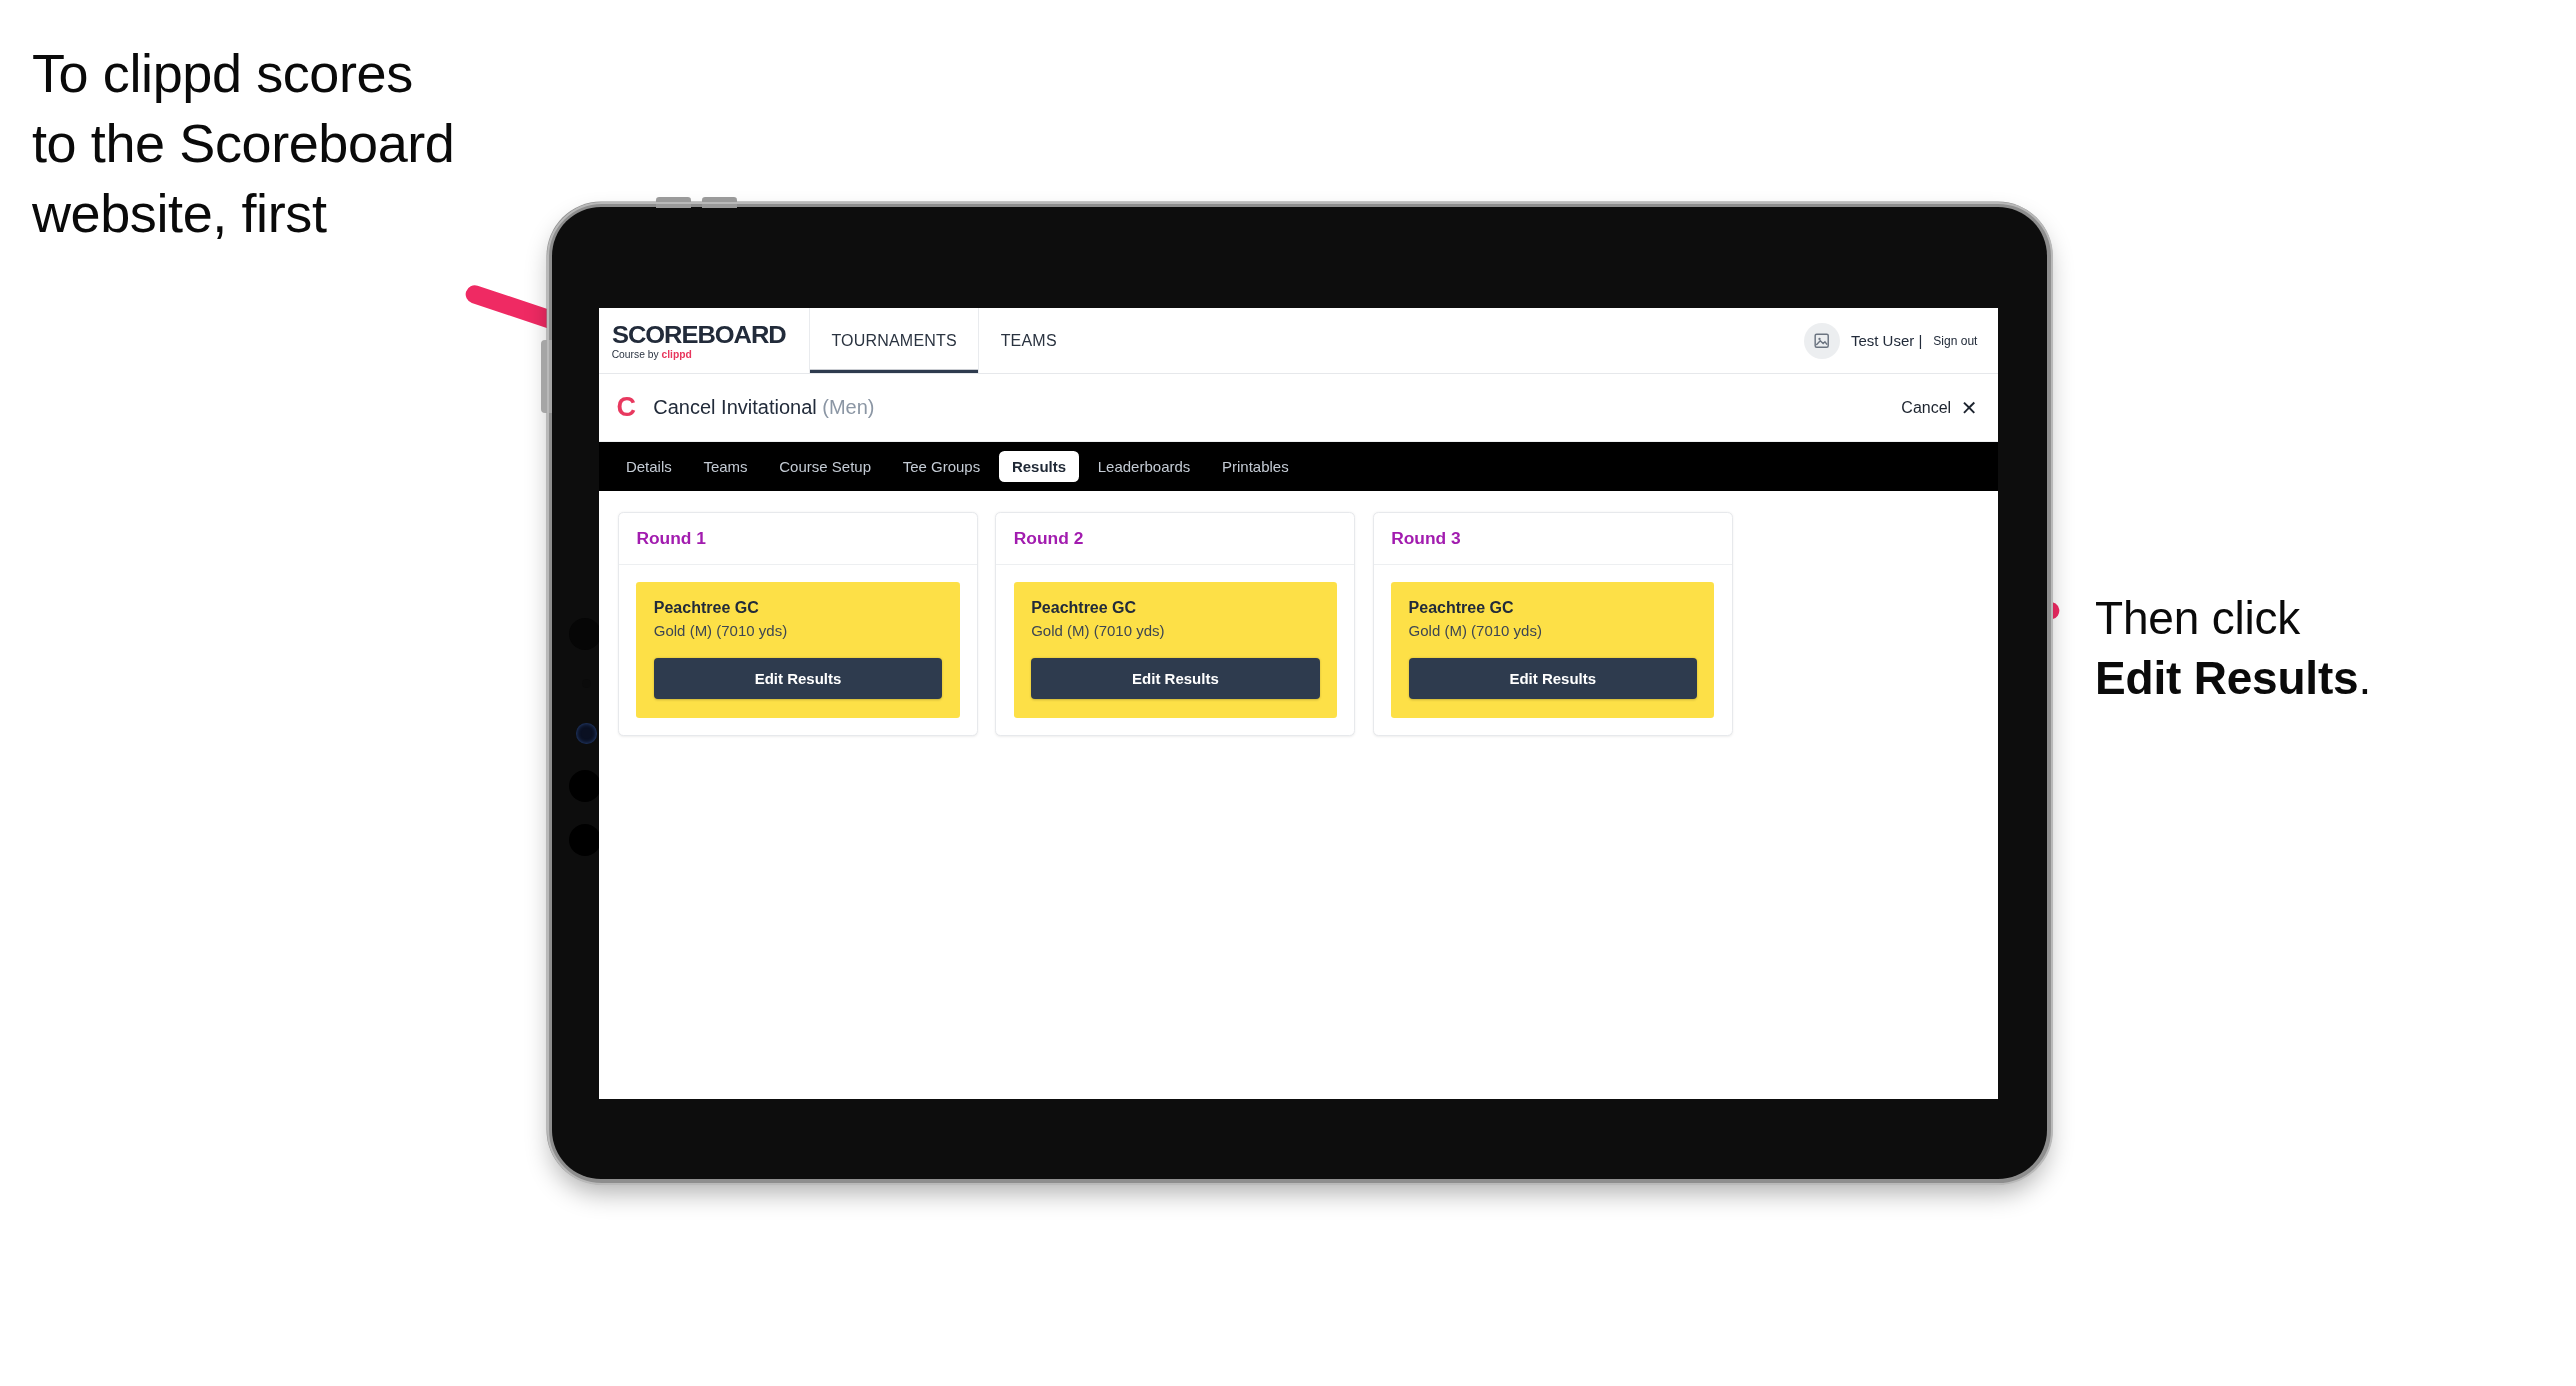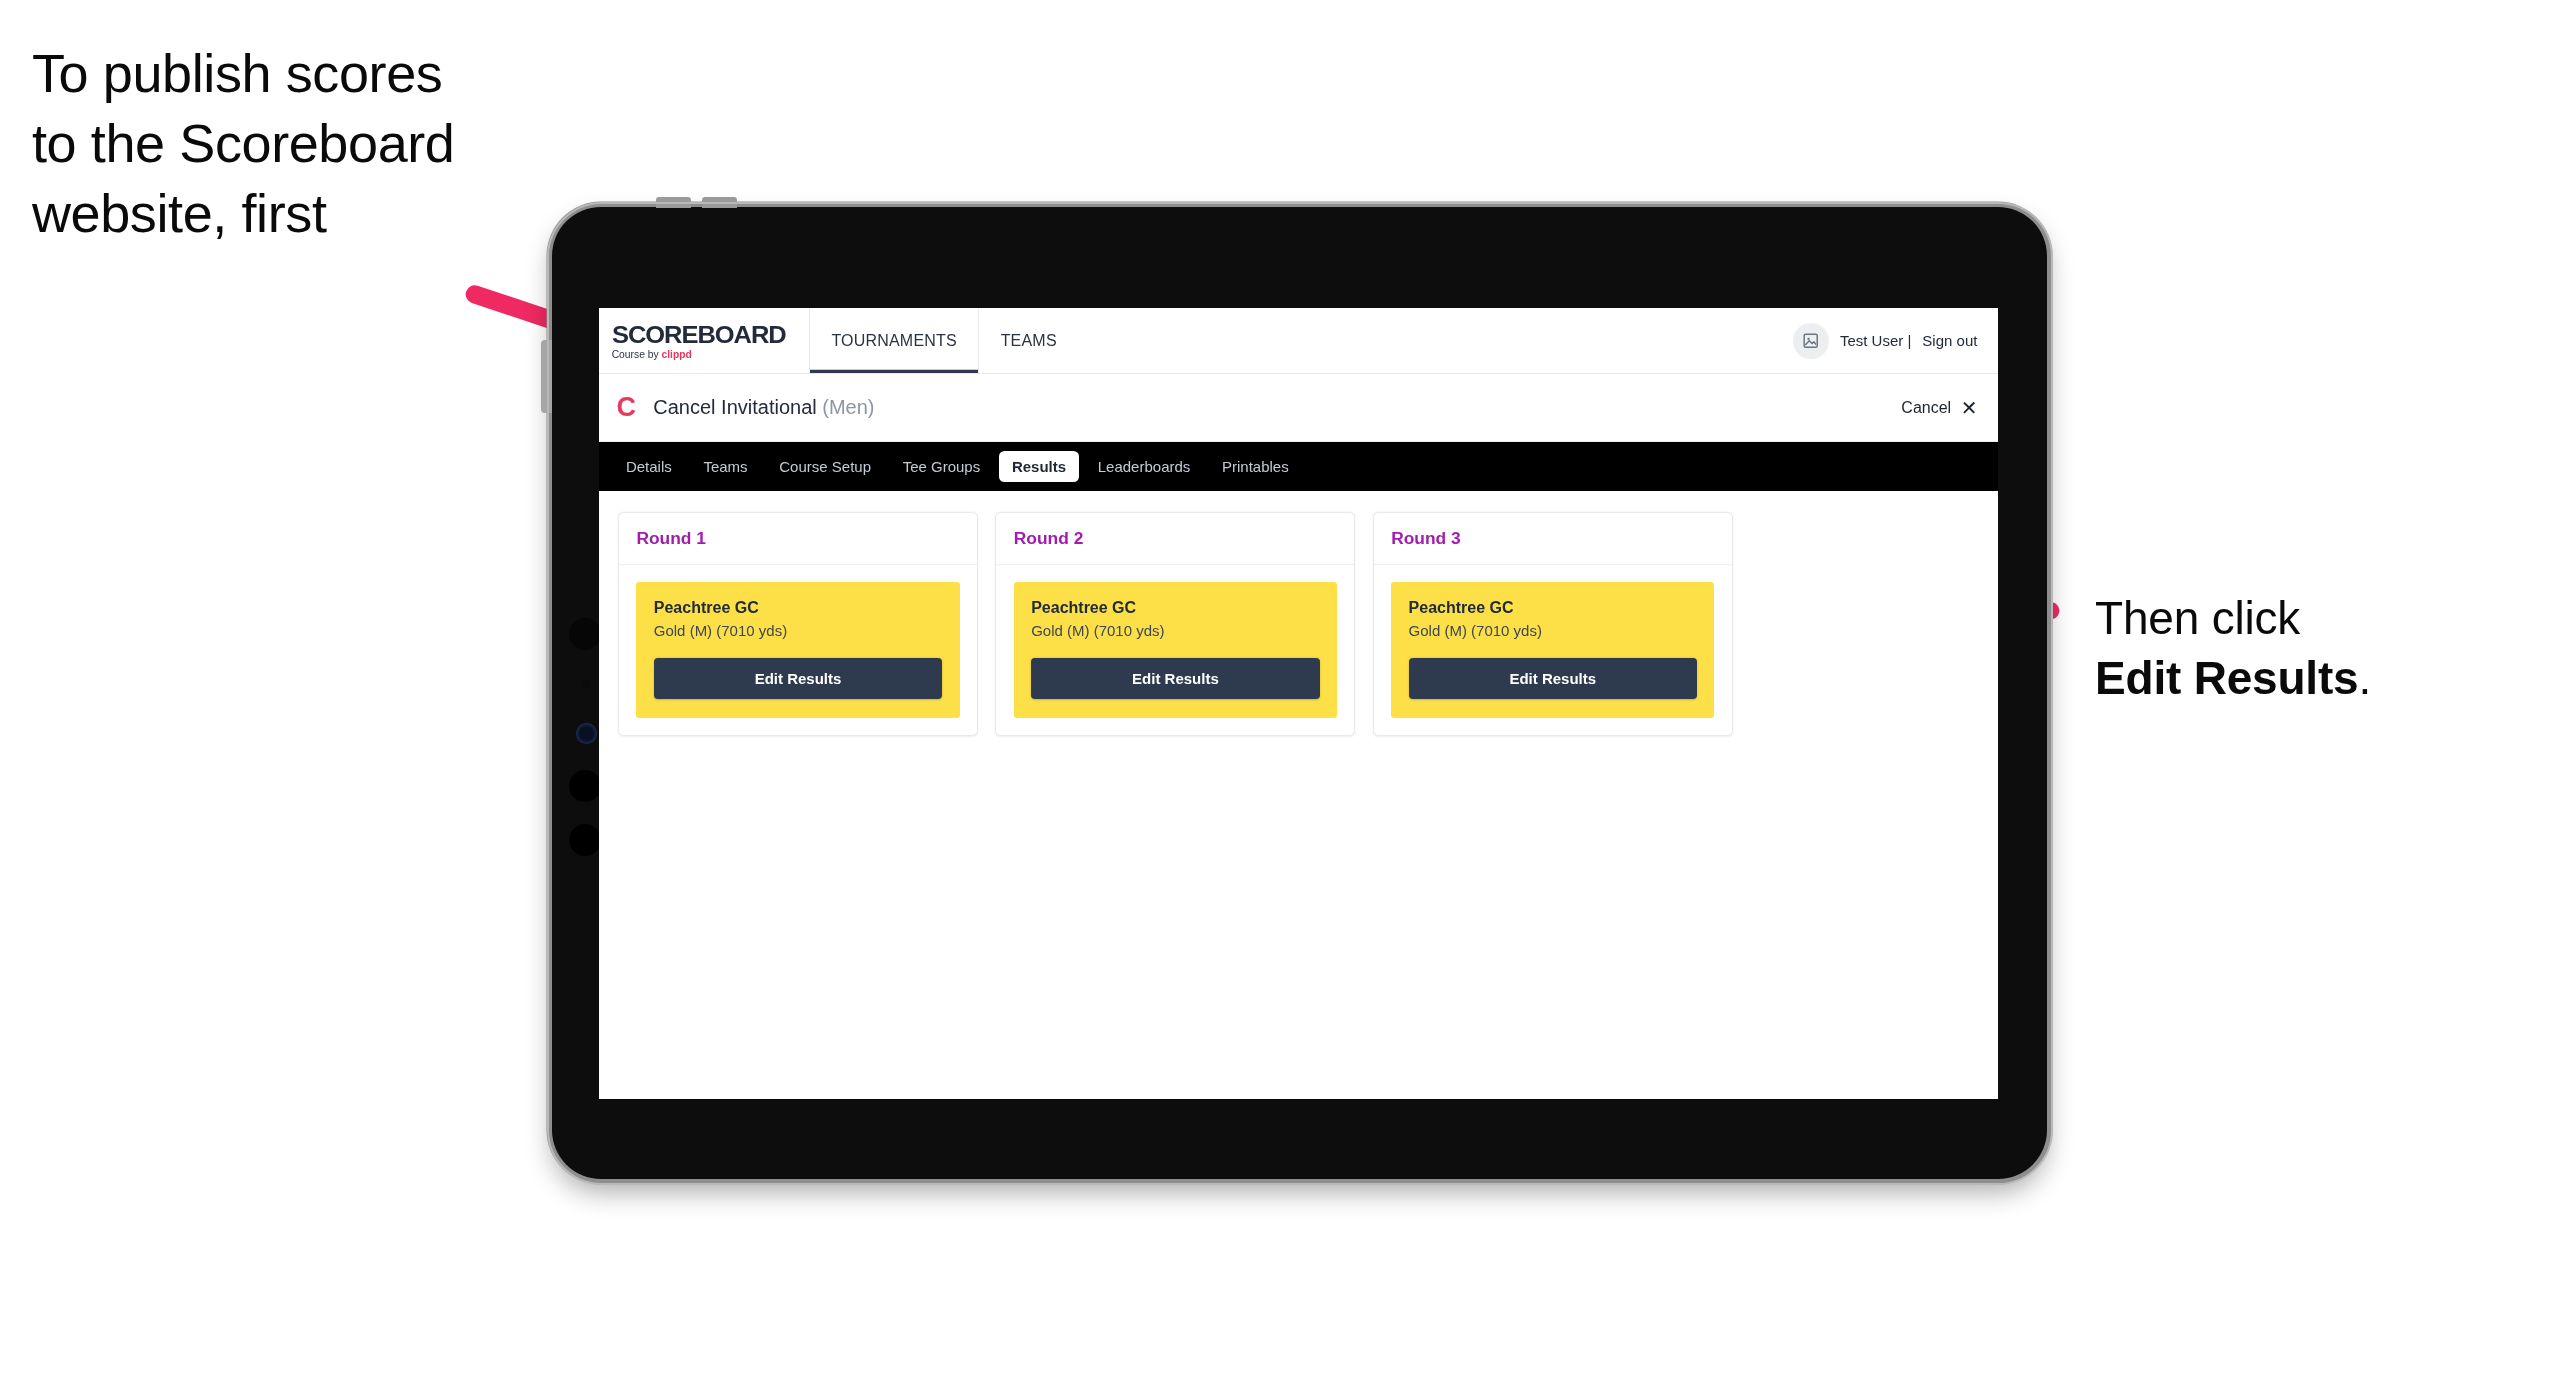--- a/index.html
+++ b/index.html
@@ -46,21 +46,21 @@
                font-family:"Liberation Sans",sans-serif;transform:scaleX(1.04);transform-origin:left;}
   #brand-sub{font-size:10.3px;color:#2b3442;margin-top:0.8px;}
   #brand-sub .pink{color:#e8365d;font-weight:700;}
   .top-tab{display:flex;align-items:center;padding:0 21.4px;font-size:16px;color:#2a3340;
            letter-spacing:0.2px;border-left:0.8px solid #e9ebee;}
   .top-tab.active{box-shadow:inset 0 -3.2px 0 0 #2e3b4e;margin-left:40px;}
   #header-right{margin-left:auto;display:flex;align-items:center;padding-right:20.6px;gap:11px;}
   #avatar{width:36px;height:36px;border-radius:50%;background:#eceef0;
           display:flex;align-items:center;justify-content:center;}
   #user-name{font-size:15px;color:#222b3a;}
-  #sign-out{font-size:15px;color:#222b3a;}
+  #sign-out{font-size:12px;color:#222b3a;}
 
   
   #title-row{height:68px;background:#fff;display:flex;align-items:center;
              padding:0 20.6px 0 17.4px;border-bottom:0.8px solid #eef0f2;box-sizing:border-box;}
   #logo-c{font-size:27px;font-weight:800;color:#e8395f;line-height:1;margin-right:17.4px;}
   #tournament-name{font-size:20px;color:#222b3a;}
   #tournament-name .gender{color:#8b96a4;}
   #cancel-btn{margin-left:auto;display:flex;align-items:center;gap:9.5px;
               font-size:16px;color:#1c232e;}
   #cancel-x{font-size:20px;line-height:1;}
@@ -84,21 +84,21 @@
   .course-tee{font-size:15px;color:#3d4653;margin-top:4.7px;}
   .edit-btn{margin-top:19px;width:100%;height:41px;background:#2e3b4e;color:#fff;
             border:none;border-radius:4px;font-size:15px;font-weight:600;
             font-family:"Liberation Sans",sans-serif;cursor:pointer;
             box-shadow:0 0.8px 2.4px rgba(0,0,0,.2);}
 </style>
 </head>
 <body>
 
 <div class="annot" id="annot-left">
-  <div>To publish scores</div>
+  <div>To clippd scores</div>
   <div>to the Scoreboard</div>
   <div>website, first</div>
 </div>
 
 <div class="annot" id="annot-right">
   <div>Then click</div>
   <div><b>Edit Results</b><span>.</span></div>
 </div>
 
 <svg class="arrow-layer" viewBox="0 0 3256 1752">

